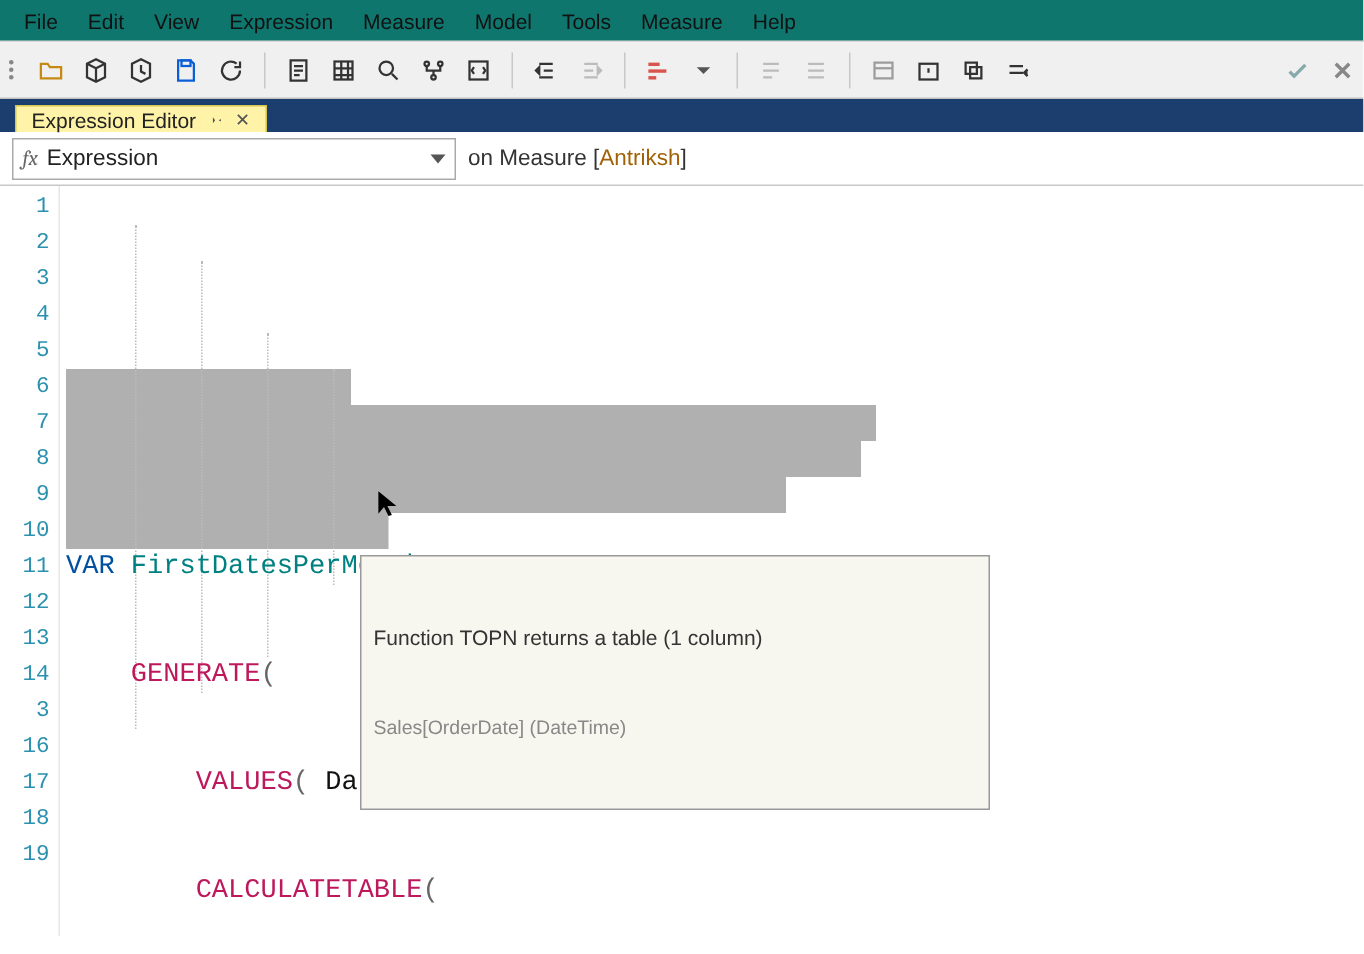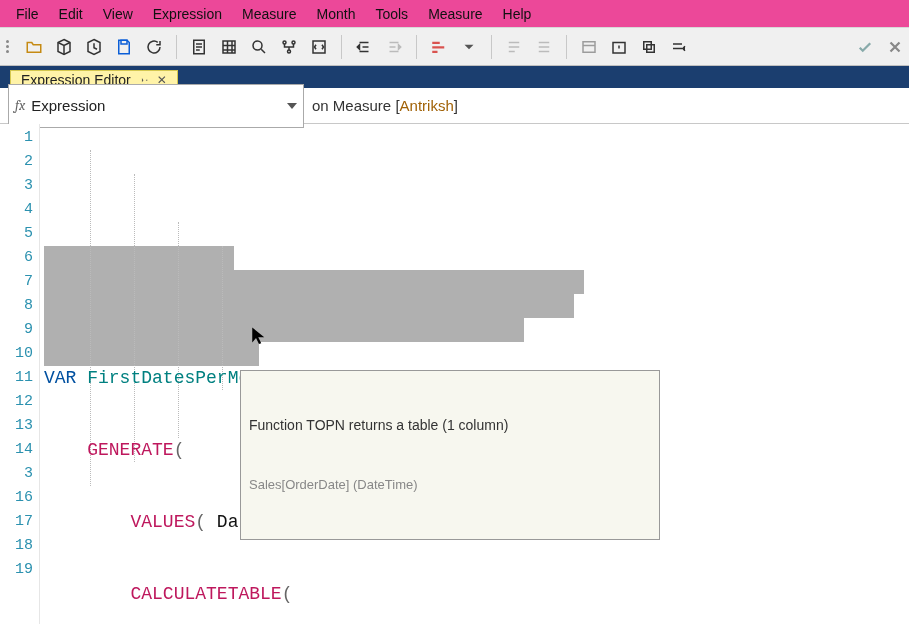--- a/index.html
+++ b/index.html
@@ -9,21 +9,21 @@
     font-family: "Segoe UI", Tahoma, sans-serif;
     font-size: 14px;
     background: #fff;
     overflow: hidden;
     color: #000;
   }
   .topbar {
     display: flex;
     align-items: center;
     height: 28px;
-    background: #ec4899;
+    background: #0f766e;
     border-bottom: 1px solid #d8d8d8;
     padding: 0 6px;
   }
   .menu-item {
     padding: 3px 10px;
     font-size: 14px;
     color: #111;
     cursor: default;
   }
   .toolbar {
@@ -89,21 +89,21 @@
     height: 36px;
     border-bottom: 1px solid #c8c8c8;
     background: #fff;
     padding: 0 8px;
     gap: 8px;
   }
   .fx-select {
     display: flex;
     align-items: center;
     border: 1px solid #aaa;
-    height: 44px;
+    height: 28px;
     width: 296px;
     padding: 0 6px;
     background: #fff;
     position: relative;
   }
   .fx-select .fx {
     font-style: italic;
     font-family: "Cambria", serif;
     color: #666;
     margin-right: 6px;
@@ -187,21 +187,21 @@
 </style>
 </head>
 <body>
 
 <div class="topbar">
   <span class="menu-item">File</span>
   <span class="menu-item">Edit</span>
   <span class="menu-item">View</span>
   <span class="menu-item">Expression</span>
   <span class="menu-item">Measure</span>
-  <span class="menu-item">Month</span>
+  <span class="menu-item">Model</span>
   <span class="menu-item">Tools</span>
   <span class="menu-item">Measure</span>
   <span class="menu-item">Help</span>
 </div>
 
 <div class="toolbar">
   <div class="tb-dots">
       <span></span>
       <span></span>
       <span></span>

